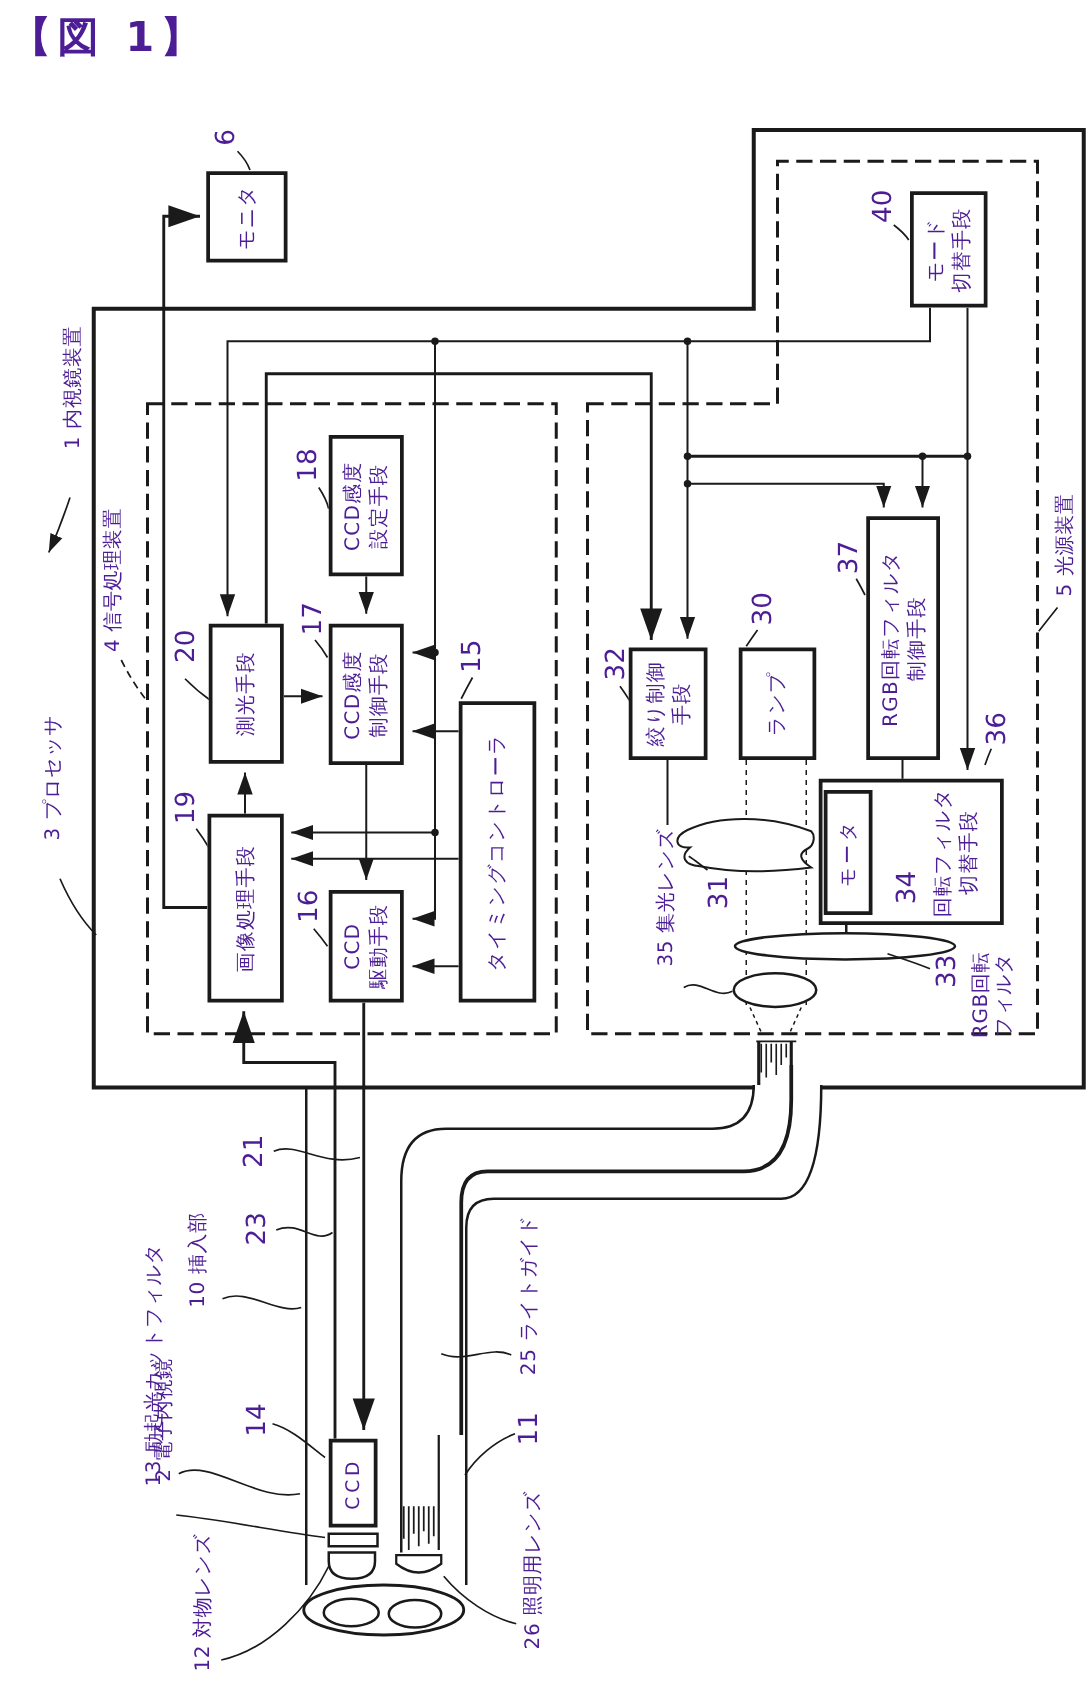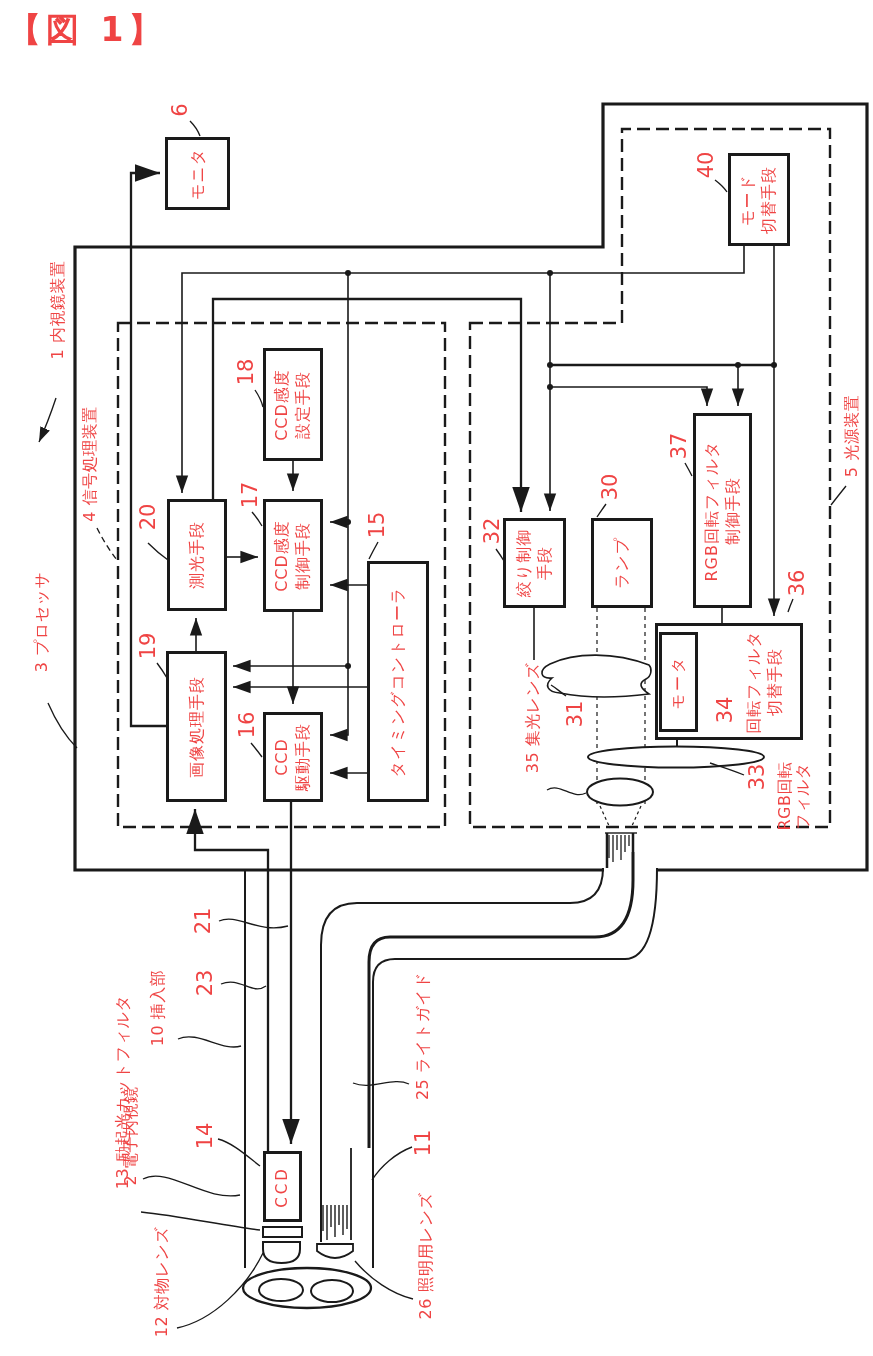--- a/index.html
+++ b/index.html
@@ -1,17 +1,17 @@
 <!DOCTYPE html>
 <html><head>
 <meta charset="utf-8">
 <style>
   html,body{margin:0;padding:0;background:#fff}
   #stage{position:relative;width:873px;height:1356px;background:#fff;overflow:hidden;
-         font-family:"DejaVu Sans",sans-serif;color:#ef4444}
+         font-family:"DejaVu Sans",sans-serif;color:#4c1d95}
   #linework{position:absolute;left:0;top:0}
   .fig-title{position:absolute;left:8px;top:8px;font-size:33px;font-weight:600;letter-spacing:5px}
   .box{position:absolute;border:3px solid #1a1a1a;background:#fff;box-sizing:border-box}
   .box-label{position:absolute;left:50%;top:50%;transform:translate(-50%,-50%) rotate(-90deg);
              white-space:pre;text-align:center;font-size:16px;line-height:1.3;letter-spacing:1px}
   [data-box="rotary-filter-switch"] .box-label{left:75%}
   [data-box="motor"] .box-label,[data-box="ccd-chip"] .box-label{font-size:15px;letter-spacing:3px}
   .ref-label{position:absolute;transform:translate(-50%,-50%) rotate(-90deg);
              white-space:pre;text-align:center;line-height:1.15}
   .ref-num{font-size:21px}

